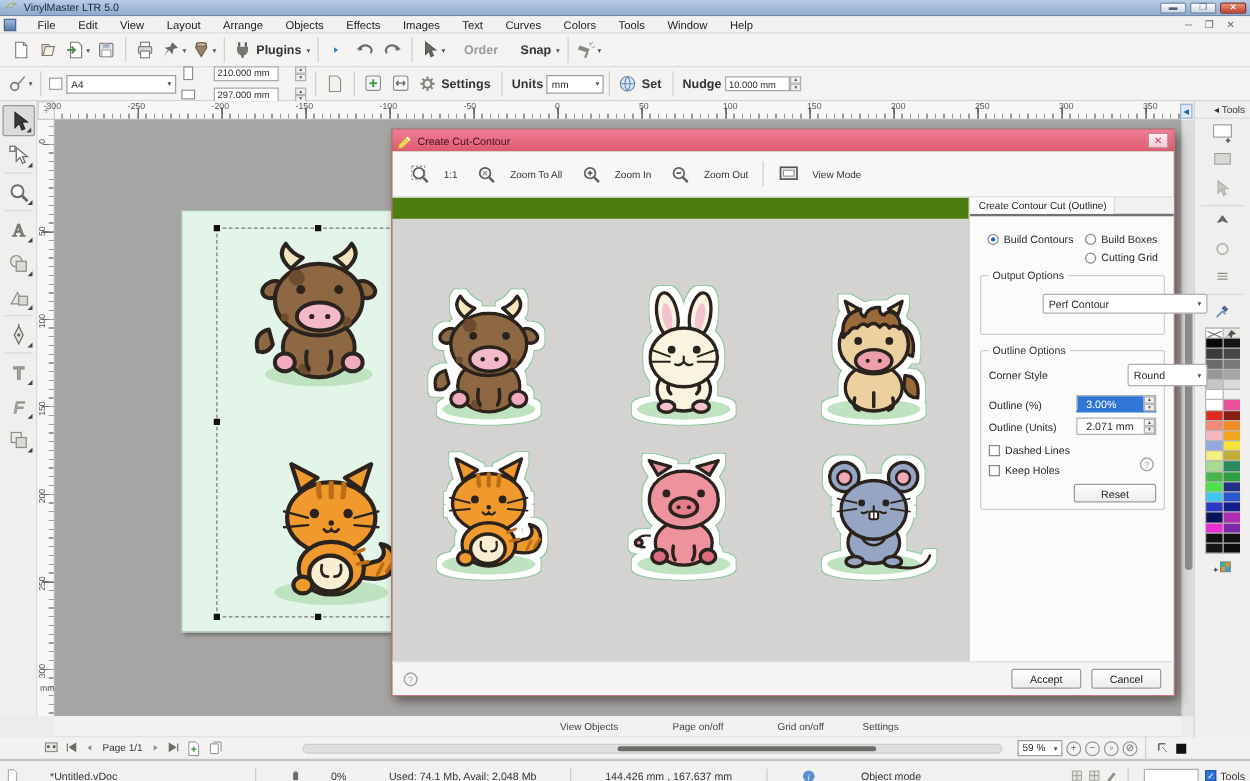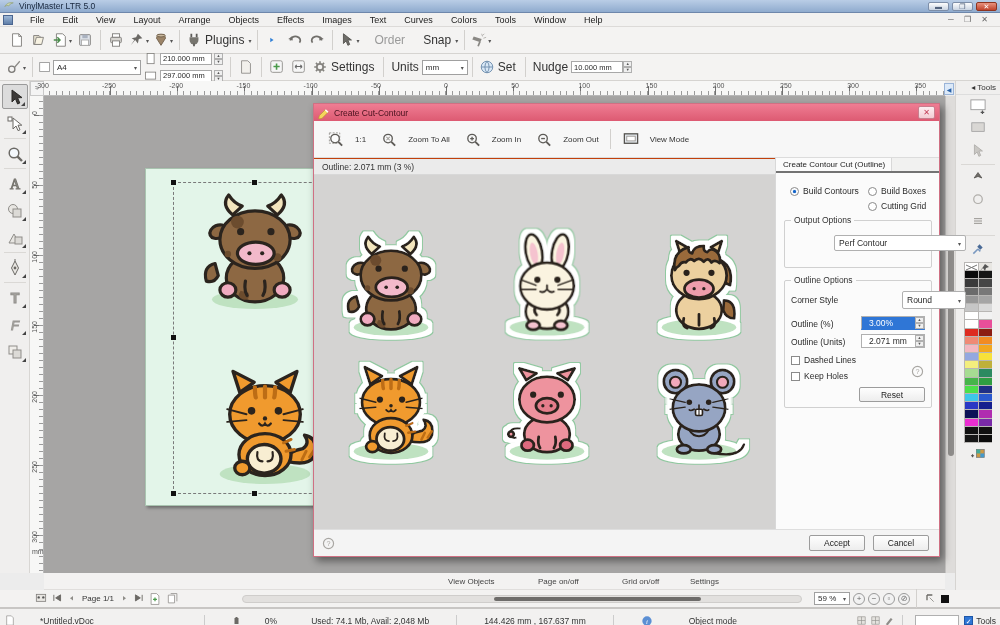--- a/index.html
+++ b/index.html
@@ -21,29 +21,29 @@
   .menu-item { padding:0 9px; color:#222; cursor:default; }
   #mdi { margin-left:auto; margin-right:8px; color:#666; font-size:8px; letter-spacing:4px; }
 
   
   .tb { left:0; width:1000px; background:#f4f3f2; border-bottom:1px solid #d6d4d1; display:flex; align-items:center; }
   #tb1 { top:27px; height:27px; padding-left:6px; }
   #tb2 { top:54px; height:27px; padding-left:4px; }
   .tbtn { height:22px; min-width:22px; display:flex; align-items:center; justify-content:center; padding:0 2px; border-radius:2px; color:#3a3a3a; }
   .dd { font-size:6px; color:#555; margin-left:1px; }
   .sep { width:1px; height:20px; background:#d2d0cd; margin:0 4px; }
-  .tlabel { font-size:12px; color:#333; padding:0 3px; }
+  .tlabel { font-size:10px; color:#333; padding:0 3px;font-weight:bold; }
   .tlabel.dis { color:#9a9a9a; }
   .combo { height:15px; background:#fff; border:1px solid #a0a0a0; display:flex; align-items:center; font-size:8px; padding:0 3px; position:relative; }
   .combo .dd { margin-left:auto; }
   .spin { height:12px; background:#fff; border:1px solid #a8a8a8; display:flex; align-items:center; font-size:7.5px; padding:0 2px; }
   .spinud { width:9px; height:12px; display:flex; flex-direction:column; }
   .spinud div { flex:1; border:1px solid #b0b0b0; background:#efefef; font-size:4px; line-height:4px; text-align:center; color:#555; }
   .stack2 { display:flex; flex-direction:column; gap:1px; margin:0 3px; }
-  .stack2 .row { gap:2px; }
+  .stack2 .row { gap:13px; }
 
   
   #leftcol { left:0; top:81px; width:30px; height:492px; background:#f0efee; border-right:1px solid #d8d6d3; display:flex; flex-direction:column; align-items:center; padding-top:2px; }
   .ltool { width:26px; height:25px; margin:1px 0; display:flex; align-items:center; justify-content:center; position:relative; border-radius:2px; }
   .ltool.sel { background:#dcdcdc; border:1px solid #9a9a9a; }
   .ltool::after { content:""; position:absolute; right:2px; bottom:2px; border-left:4px solid transparent; border-bottom:4px solid #444; }
   .lsep { width:22px; height:1px; background:#dad8d5; margin:1px 0; }
 
   
   #corner { left:30px; top:81px; width:14px; height:15px; background:#f4f4f4; border:1px solid #c9c9c9; color:#888; font-size:8px; text-align:center; line-height:13px; }
@@ -55,21 +55,21 @@
     background-size:4px 100%,9px 100%; background-repeat:no-repeat; background-position:right 5px,right 19px; border-right:1px solid #b8b8b8; }
   .rlab { position:absolute; font-size:7px; color:#555; }
   #canvas { left:44px; top:96px; width:901px; height:477px; background:#a6a5a4; overflow:hidden; }
   #page { position:absolute; left:101px; top:72px; width:212px; height:338px; background:#e3f5e9; border:1px solid #a9c4b0; box-shadow:2px 2px 3px rgba(0,0,0,.35); overflow:hidden; }
   .selrect { position:absolute; left:27px; top:13px; width:184px; height:312px; border:1px dashed #7a7a7a; }
   .hnd { position:absolute; width:5px; height:5px; background:#111; }
   #vscroll { left:945px; top:96px; width:10px; height:477px; background:#dedcda; border-left:1px solid #c2c0be; }
   #vscroll .th { position:absolute; left:2px; top:150px; width:6px; height:210px; background:#8f8d8b; border-radius:3px; }
 
   
-  #dlg { left:313px; top:103px; width:627px; height:454px; background:#c2410c; border:1px solid #cf7083; box-shadow:3px 4px 8px rgba(0,0,0,.45); }
+  #dlg { left:313px; top:103px; width:627px; height:454px; background:#4d7c0f; border:1px solid #cf7083; box-shadow:3px 4px 8px rgba(0,0,0,.45); }
   #dlg-title { height:17px; background:linear-gradient(#ef7d93,#dd5a72); display:flex; align-items:center; padding:0 4px; }
   #dlg-title .t { color:#46101c; font-size:8.5px; margin-left:4px; }
   #dlg-close { margin-left:auto; width:17px; height:13px; background:linear-gradient(#fdeef1,#f3ccd4); border:1px solid #c87f8e; border-radius:2px; color:#c23c55; font-size:8px; display:flex; align-items:center; justify-content:center; line-height:1; }
   #dlg-tools { height:37px; background:#f7f7f7; border-bottom:1px solid #dcdcdc; display:flex; align-items:stretch; padding-left:6px; }
   .dtool { display:flex; flex-direction:row; align-items:center; justify-content:center; padding:2px 7px; gap:10px; color:#333; font-size:8px; }
   #dlg-status { position:absolute; left:0; top:55px; width:461px; height:16px; background:#ebebeb; border-bottom:1px solid #d8d8d8; font-size:8.5px; color:#333; display:flex; align-items:center; padding-left:8px; }
   #dlg-preview { position:absolute; left:0; top:71px; width:461px; height:356px; background:#d4d3d2; }
   .sticker { position:absolute; width:130px; height:130px; }
   #dlg-panel { position:absolute; left:461px; top:54px; width:164px; height:373px; background:#fbfbfb; border-left:1px solid #d8d8d8; font-size:8.5px; }
   #dlg-tab { height:15px; background:#f1f1f0; border-bottom:2px solid #737373; display:flex; }
@@ -731,21 +731,20 @@
       <span class="dtool">
       <span class="ic">
           <svg width="18" height="17" viewBox="0 0 18 18">
             <rect x="2" y="3" width="14" height="10" fill="#e8edf2" stroke="#55534f" stroke-width="1.4"></rect>
             <rect x="4.5" y="5.5" width="9" height="5" fill="#fff" stroke="#9a9894"></rect>
           </svg>
         </span>
       <span>View Mode</span>
       </span>
     </div>
-  <div id="dlg-status">Outline: 2.071 mm (3 %)</div>
   <div id="dlg-preview">
       <div class="sticker" style="left: 12px; top: 48px;"><svg viewBox="-14 -14 188 188" width="130" height="130">
           <g filter="url(#stkf)">
             <ellipse cx="80" cy="137" rx="54" ry="12" fill="#bfe2c1"></ellipse>
             <path d="M30 92 q-16 4 -11 22 q10 3 15 -7 z" fill="#8d6843" stroke="#2b241e" stroke-width="4" stroke-linejoin="round" stroke-linecap="round"></path>
     <ellipse cx="80" cy="110" rx="36" ry="30" fill="#8d6843" stroke="#2b241e" stroke-width="4" stroke-linejoin="round" stroke-linecap="round"></ellipse>
     <path d="M62 126 q-6 8 3 11 q9 2 7 -8 z" fill="#6c4c2e"></path>
     <path d="M68 114 q-2 12 2 18 M92 114 q2 12 -2 18" fill="none" stroke="#2b241e" stroke-width="4" stroke-linejoin="round" stroke-linecap="round"></path>
     <ellipse cx="46" cy="125" rx="10" ry="9" fill="#f0abc0" stroke="#2b241e" stroke-width="4" stroke-linejoin="round" stroke-linecap="round"></ellipse>
     <ellipse cx="114" cy="125" rx="10" ry="9" fill="#f0abc0" stroke="#2b241e" stroke-width="4" stroke-linejoin="round" stroke-linecap="round"></ellipse>

